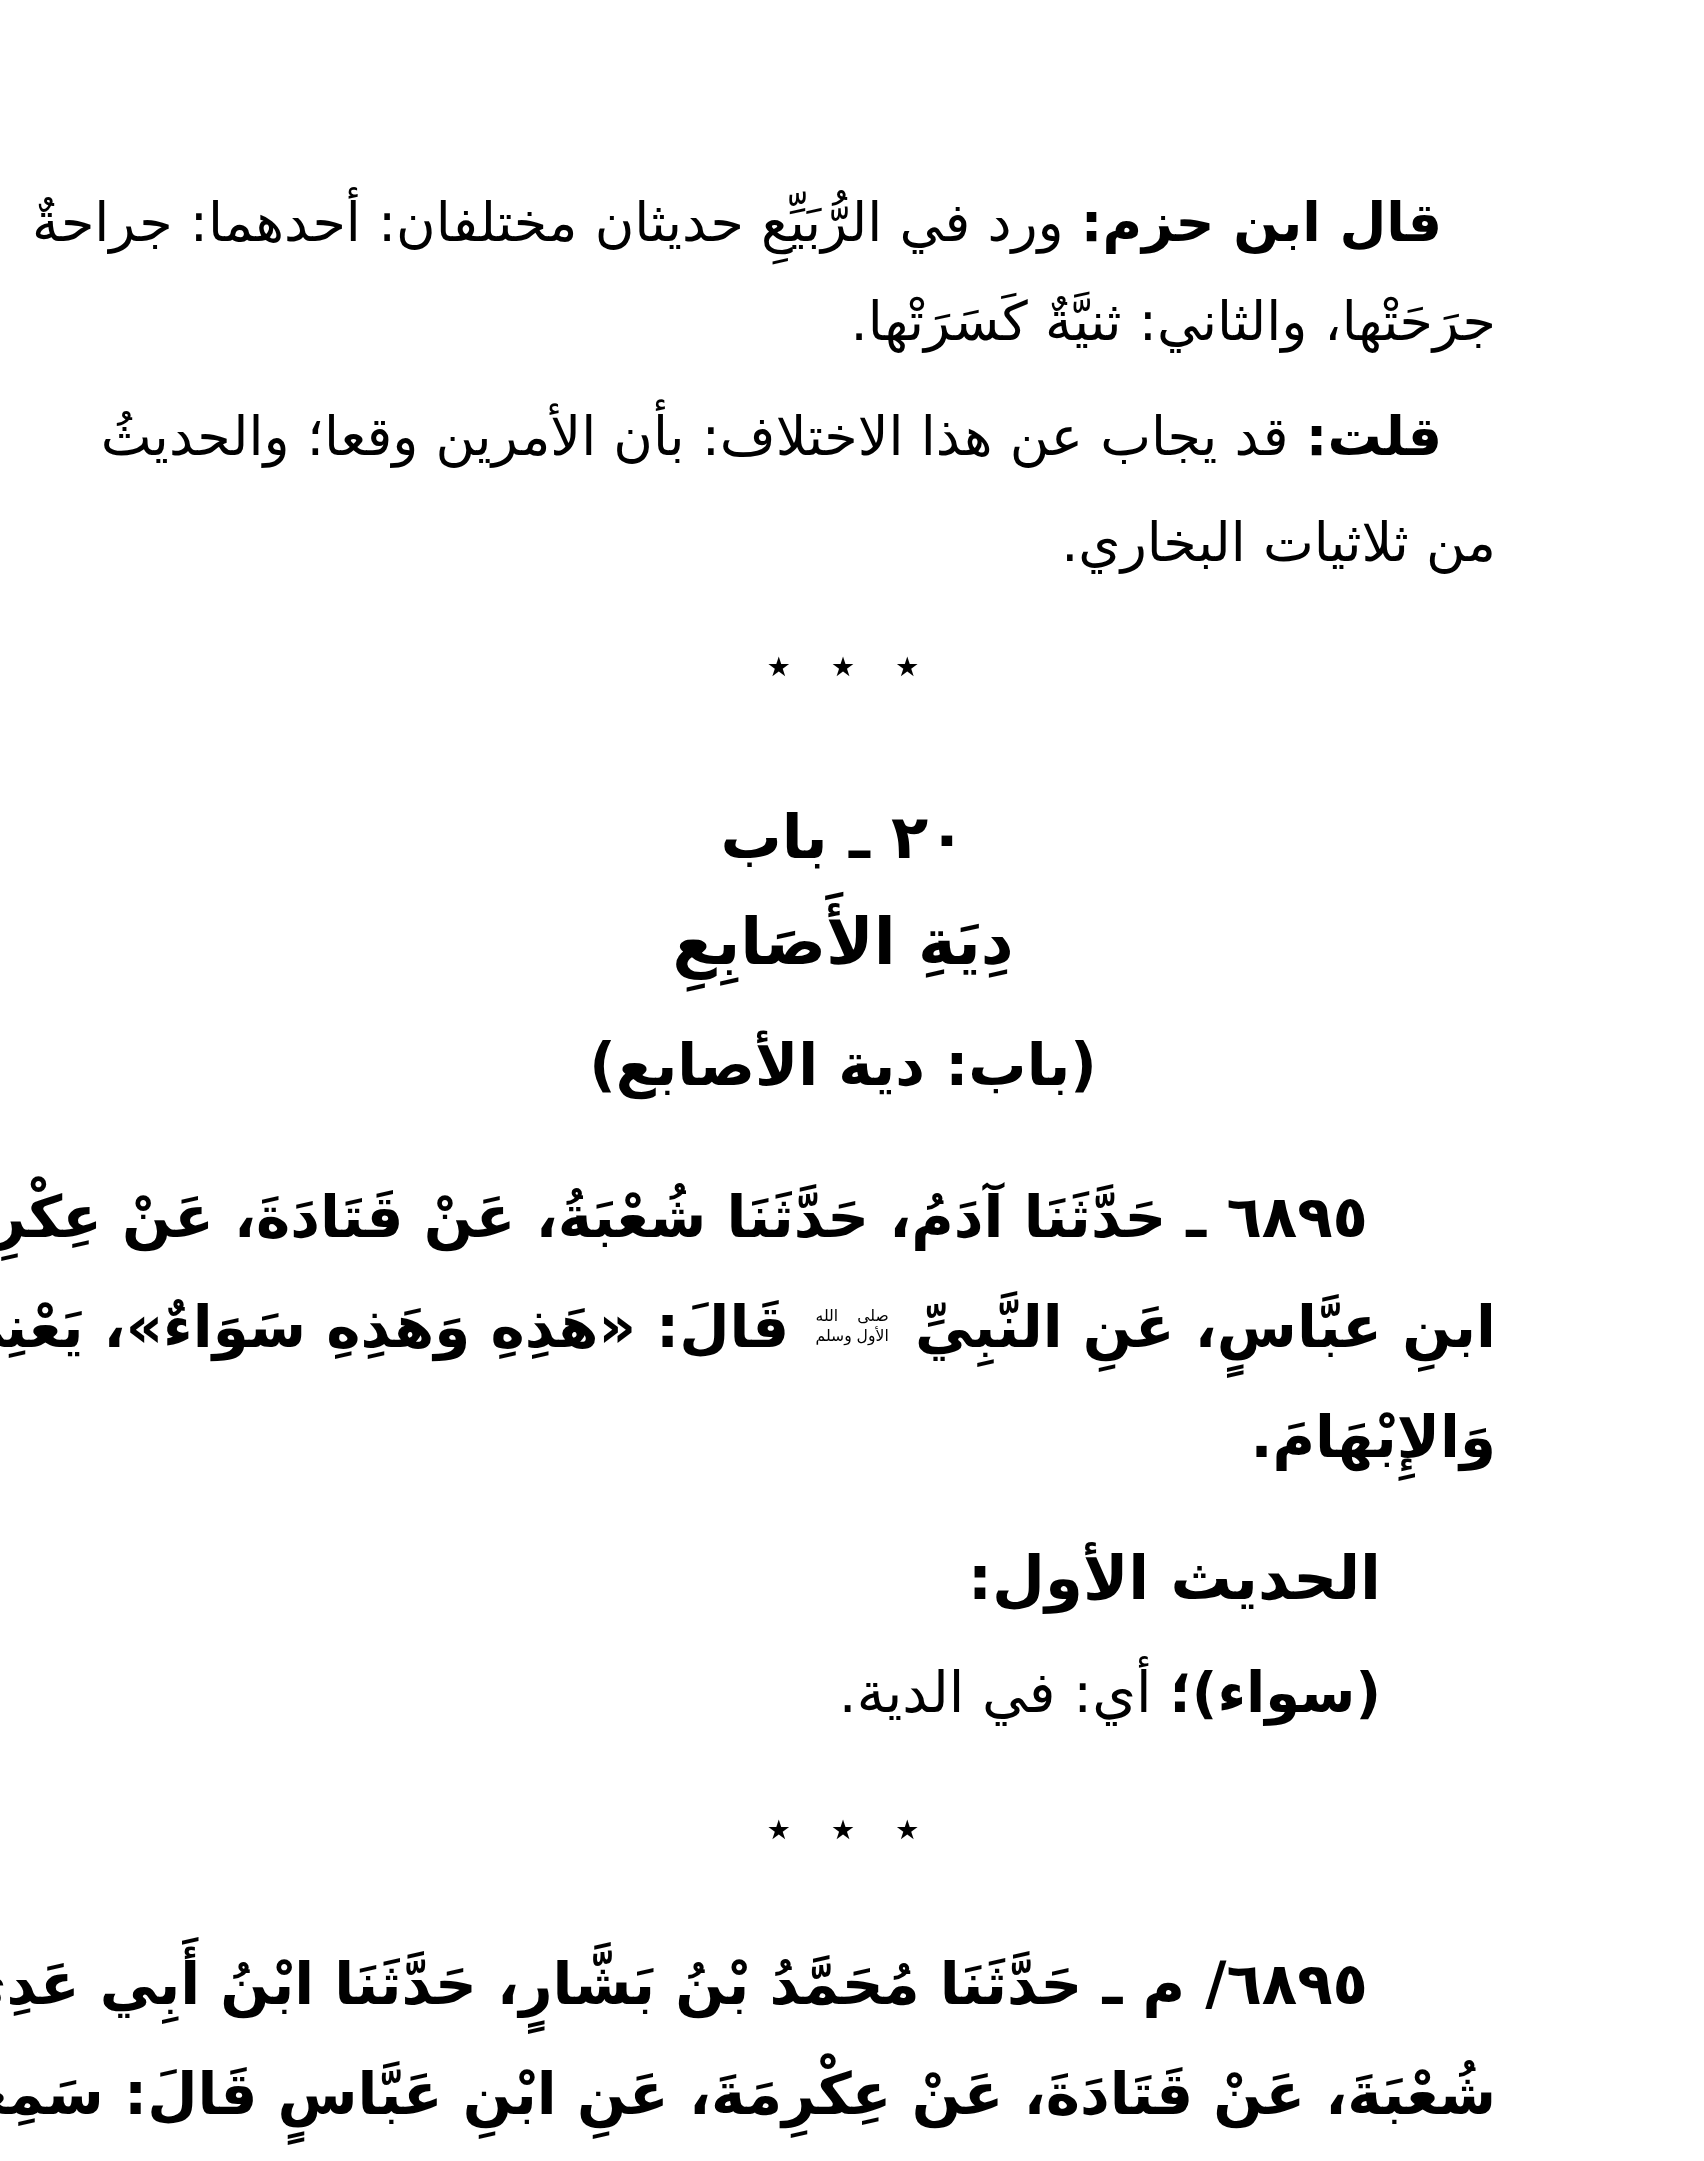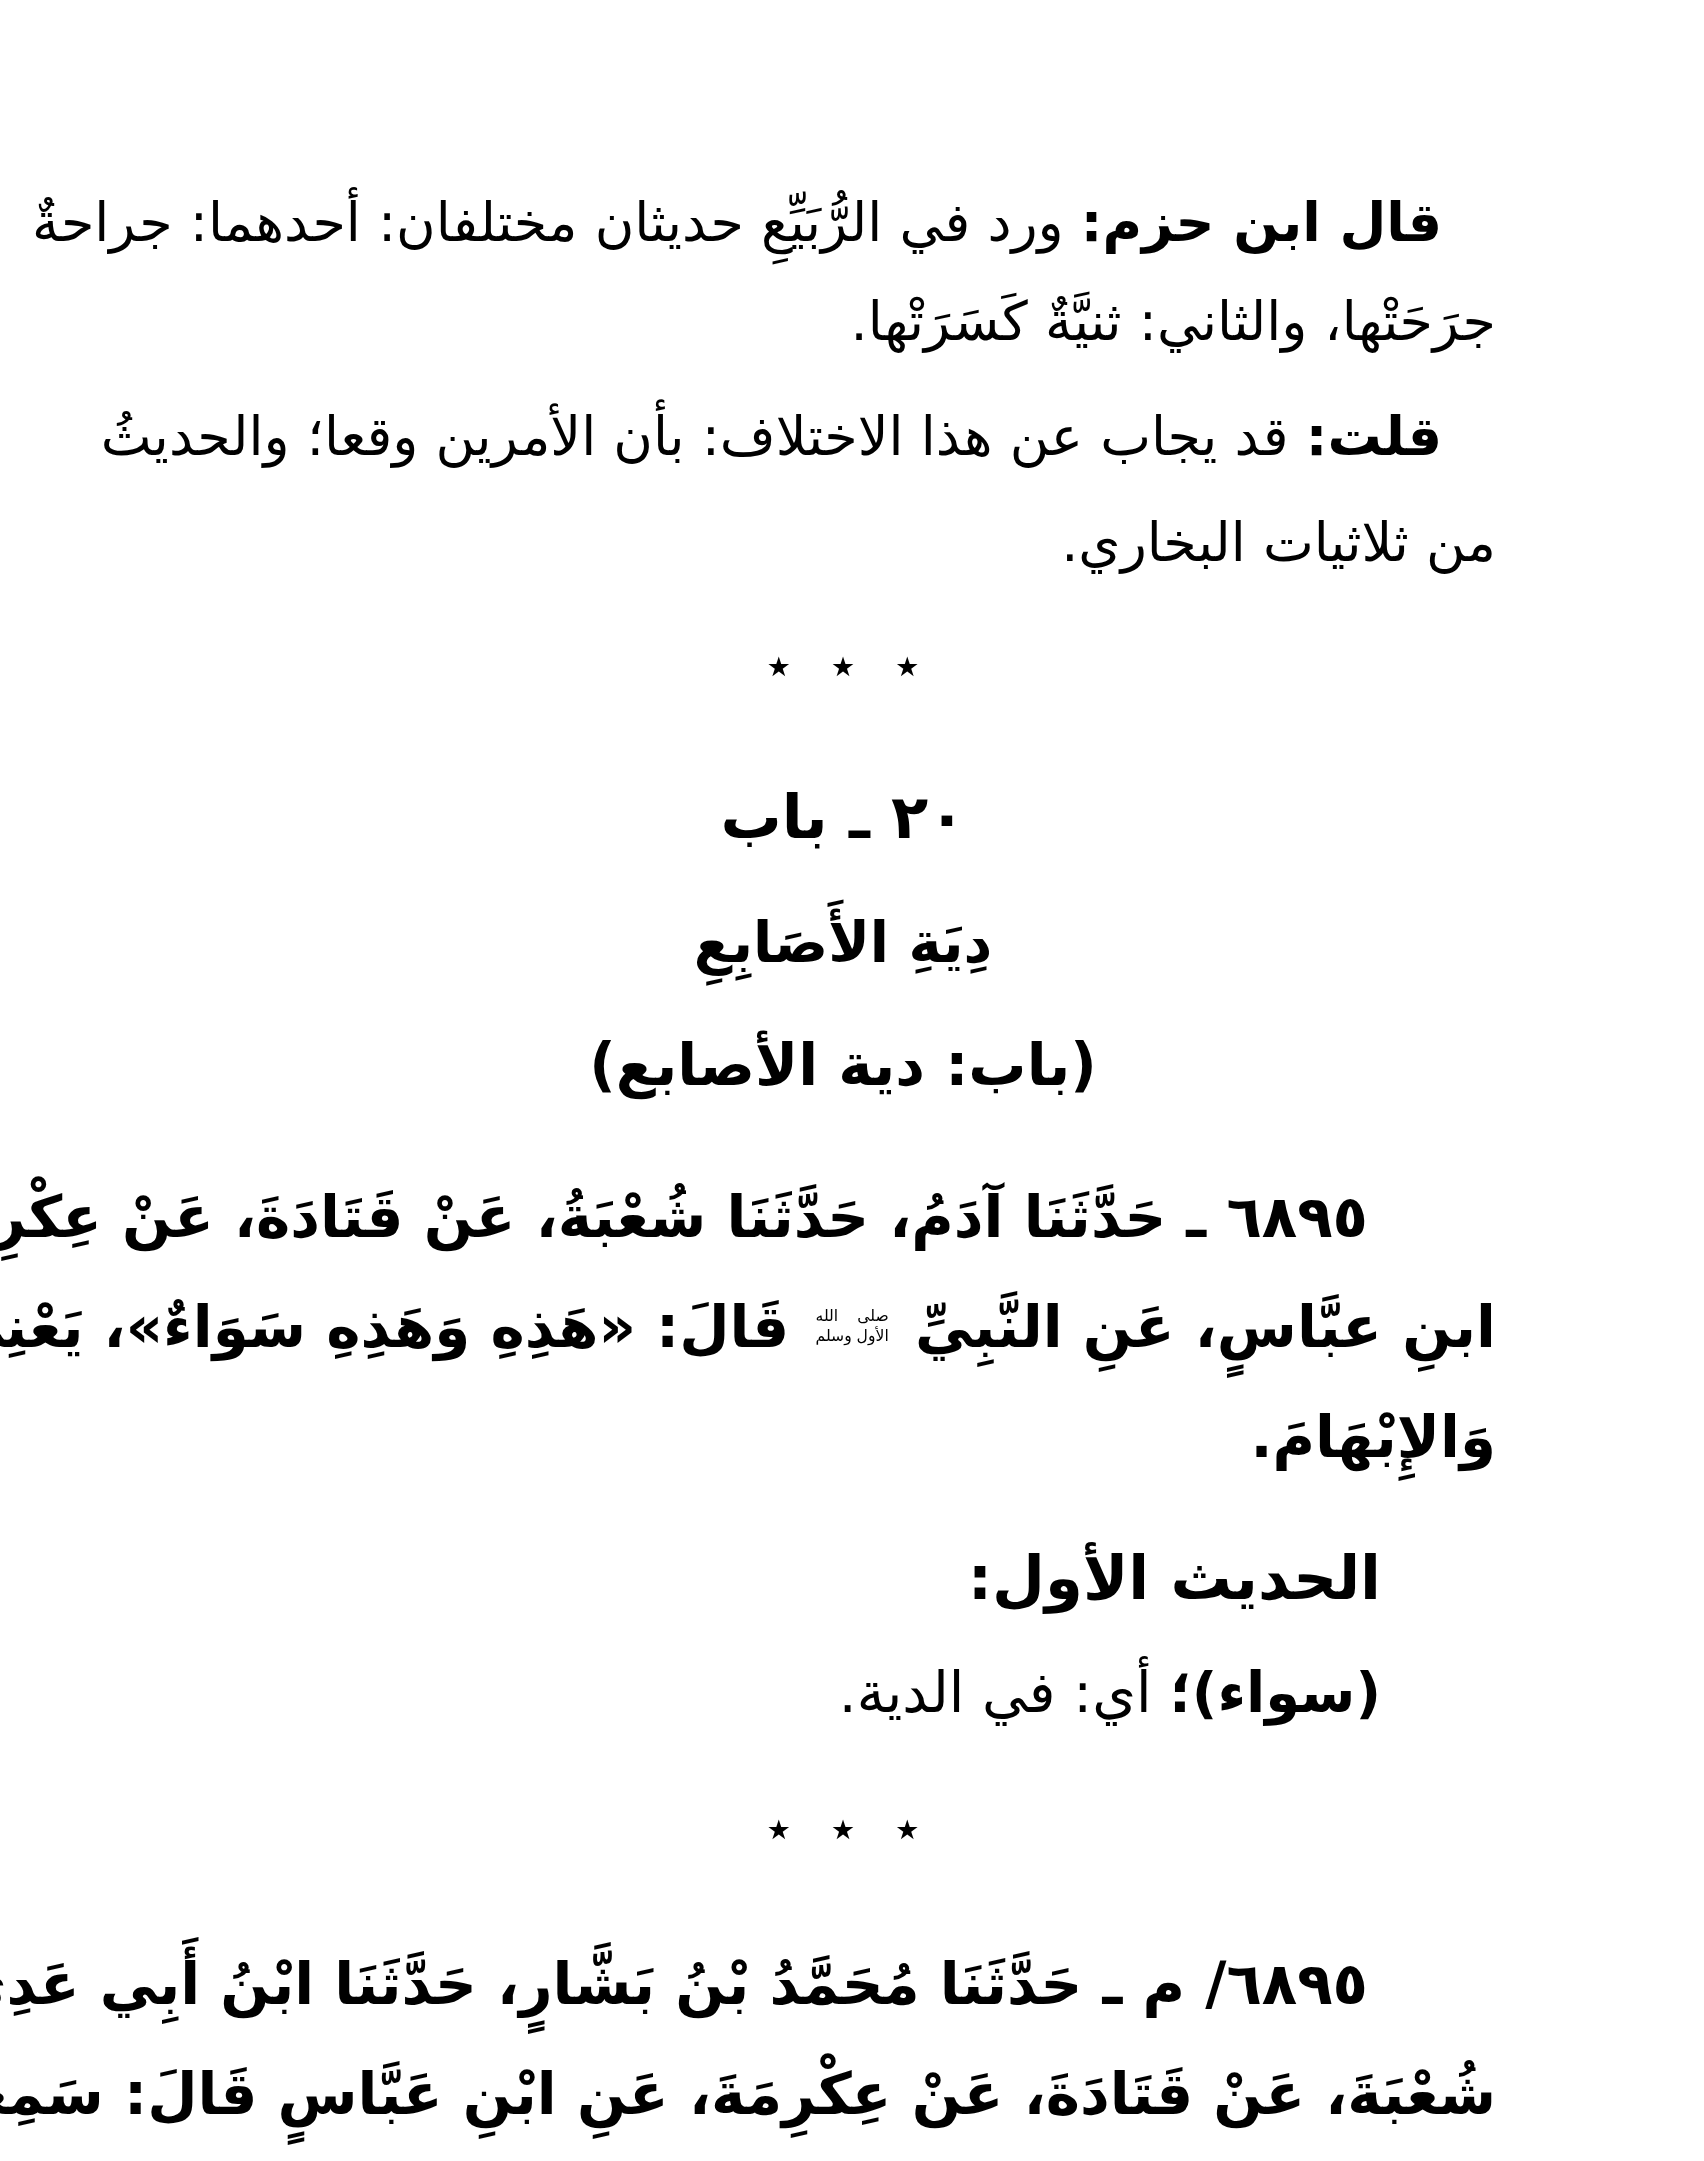--- a/index.html
+++ b/index.html
@@ -30,22 +30,22 @@
   .bold { font-weight: 700; }
   .hadith { font-size: 58px; line-height: 108px; font-weight: 700; }
   .indent-para { padding-right: 54px; }
   .indent-hadith { padding-right: 128px; }
   .indent-gloss { padding-right: 115px; }
   .stars {
     font-size: 45px; font-weight: 700;
     word-spacing: 24px; letter-spacing: 0;
     line-height: 78px;
   }
-  .bab-line { font-size: 61px; line-height: 86px; }
-  .chapter-title { font-size: 56px; line-height: 121px; }
+  .bab-line { font-size: 61px; line-height: 86px; margin-top: 20px; }
+  .chapter-title { font-size: 64px; line-height: 121px; }
   .chapter-subtitle { font-size: 58px; line-height: 91px; text-align: center; }
   .mid-heading { font-size: 61px; line-height: 95px; }
   .gloss-line { font-size: 56px; }
   
   .pbuh {
     display: inline-block;
     vertical-align: middle;
     text-align: center;
     font-size: 15.6px;
     font-weight: 400;

